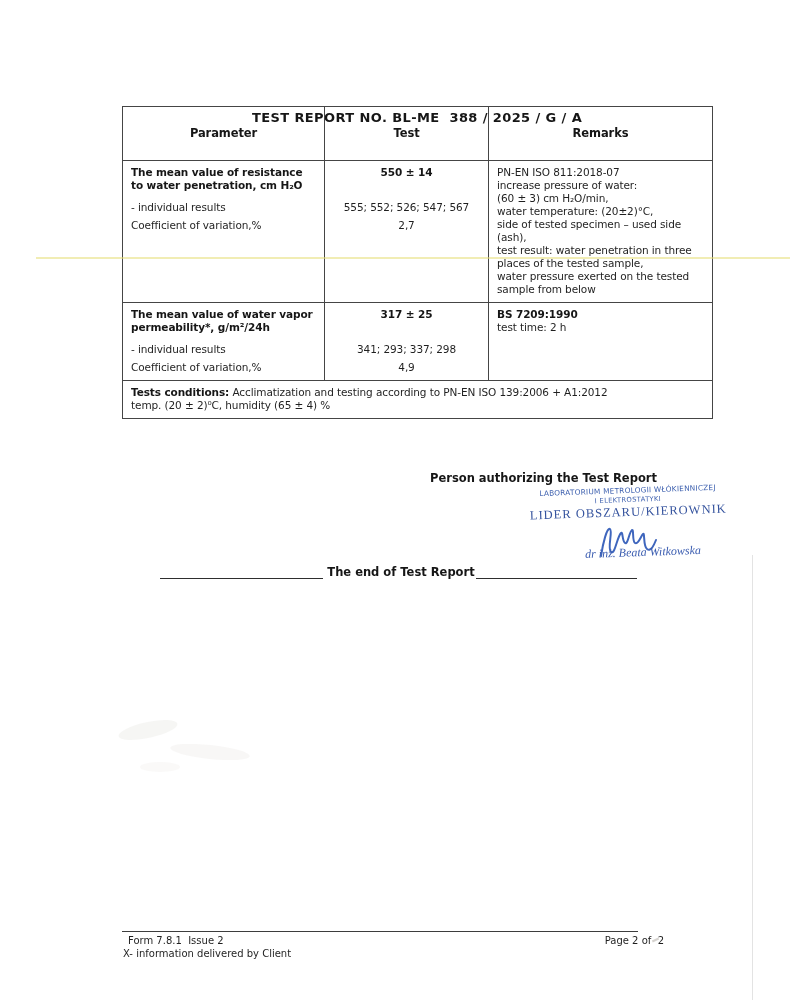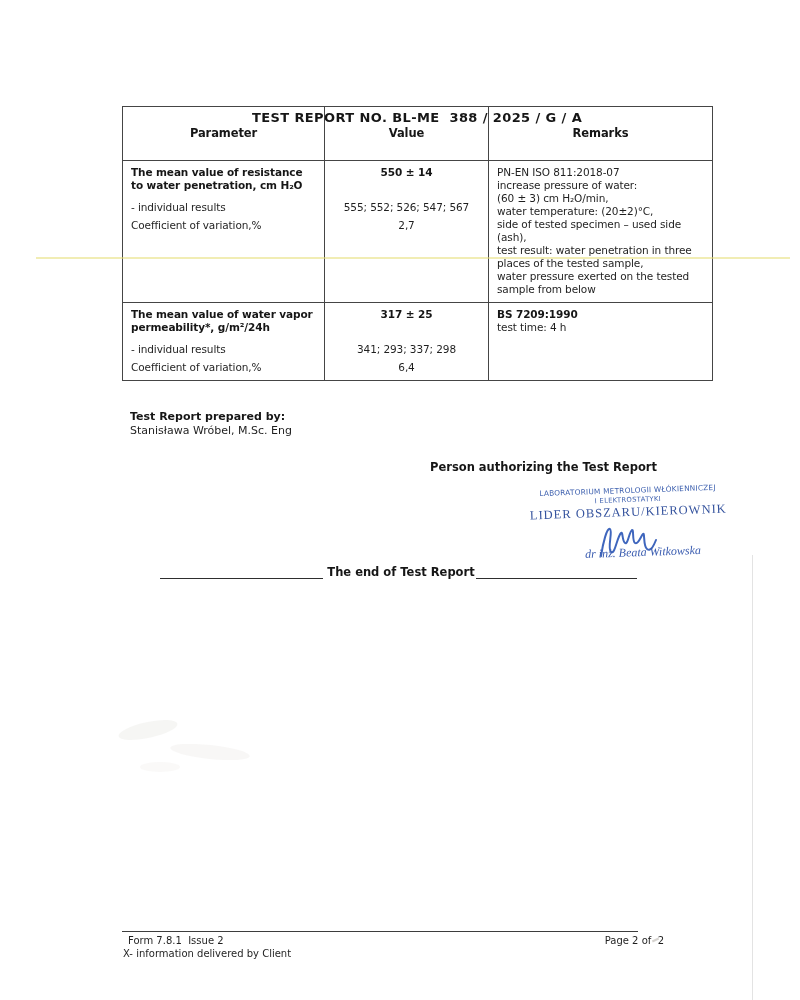--- a/index.html
+++ b/index.html
@@ -30,21 +30,21 @@
   td.value-cell{text-align:center;}
   .value-mean{font-weight:bold;color:#161616;}
   .value-ind{margin-top:22px;}
   .value-cv{margin-top:5px;}
   .remarks-lines{white-space:pre-line;}
   .remarks-norm{font-weight:bold;color:#161616;}
   .cond-label{font-weight:bold;color:#161616;}
   
   .prepared{position:absolute;left:130px;top:410px;font-size:11px;line-height:14px;}
   .prepared .lbl{font-weight:bold;color:#161616;}
-  .authorizing{position:absolute;left:430px;top:460px;font-size:11.5px;font-weight:bold;color:#161616;}
+  .authorizing{position:absolute;left:430px;top:471px;font-size:11.5px;font-weight:bold;color:#161616;}
   
   .stamp{position:absolute;left:527px;top:487px;width:202px;transform:rotate(-2deg);
          color:#3c5fae;text-align:center;}
   .stamp .s1{font-size:7.4px;line-height:8.5px;letter-spacing:.2px;}
   .stamp .s2{font-size:6.8px;line-height:8px;letter-spacing:.3px;}
   .stamp .s3{font-family:"Liberation Serif",serif;font-size:12.5px;line-height:15px;letter-spacing:1px;margin-top:1px;color:#35539e;}
   .signature-svg{position:absolute;left:598px;top:521px;}
   .signer{position:absolute;left:563px;top:545px;width:160px;text-align:center;
           font-family:"Liberation Serif",serif;font-style:italic;font-size:12px;color:#3a5cb0;
           transform:rotate(-2deg);}
@@ -77,21 +77,21 @@
 
   <table class="report-table">
     <colgroup>
         <col class="c1">
         <col class="c2">
         <col class="c3">
       </colgroup>
     <tbody>
         <tr>
       <th>Parameter</th>
-      <th>Value</th>
+      <th>Test</th>
       <th>Remarks</th>
     </tr>
     <tr>
       <td>
         <div class="param-title">The mean value of resistance
 to water penetration, cm H₂O</div>
         <div class="param-sub1">- individual results</div>
         <div class="param-sub2">Coefficient of variation,%</div>
       </td>
       <td class="value-cell">
@@ -115,36 +115,38 @@
     <tr>
       <td>
         <div class="param-title">The mean value of water vapor
 permeability*, g/m²/24h</div>
         <div class="param-sub1">- individual results</div>
         <div class="param-sub2">Coefficient of variation,%</div>
       </td>
       <td class="value-cell">
         <div class="value-mean">317 ± 25</div>
         <div class="value-ind">341; 293; 337; 298</div>
-        <div class="value-cv">6,4</div>
+        <div class="value-cv">4,9</div>
       </td>
       <td>
         <div class="remarks-norm">BS 7209:1990</div>
-        <div class="remarks-lines">test time: 4 h</div>
+        <div class="remarks-lines">test time: 2 h</div>
+      </td>
+    </tr>
+    <tr>
+      <td colspan="3">
+        <span class="cond-label">Tests conditions:</span><span> Acclimatization and testing according to PN-EN ISO 139:2006 + A1:2012</span>
+        <div>temp. (20 ± 2)⁰C, humidity (65 ± 4) %</div>
       </td>
     </tr>
   </tbody>
     </table>
 
   <div class="yellow-line"></div>
 
-  <div class="prepared">
-    <div class="lbl">Test Report prepared by:</div>
-    <div>Stanisława Wróbel, M.Sc. Eng</div>
-  </div>
 
   <div class="authorizing">Person authorizing the Test Report</div>
 
   <div class="stamp">
     <div class="s1">LABORATORIUM METROLOGII WŁÓKIENNICZEJ</div>
     <div class="s2">I ELEKTROSTATYKI</div>
     <div class="s3">LIDER OBSZARU/KIEROWNIK</div>
   </div>
 
   <svg class="signature-svg" width="60" height="40" viewBox="0 0 60 40">

